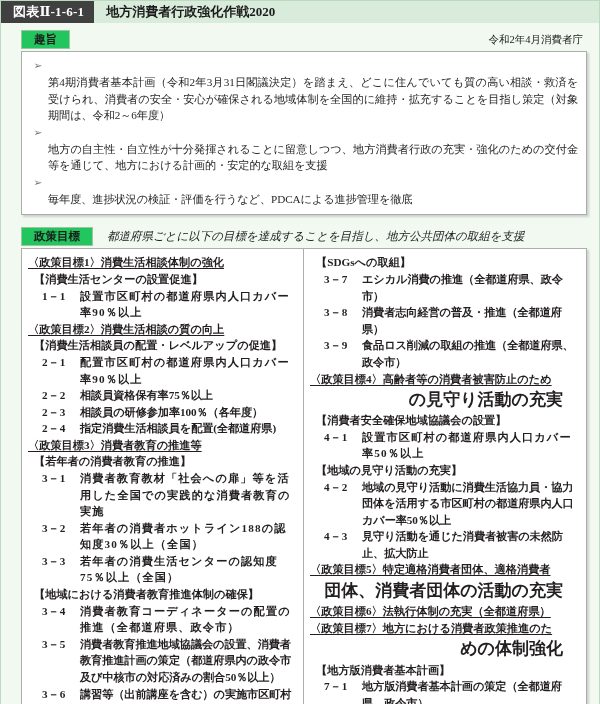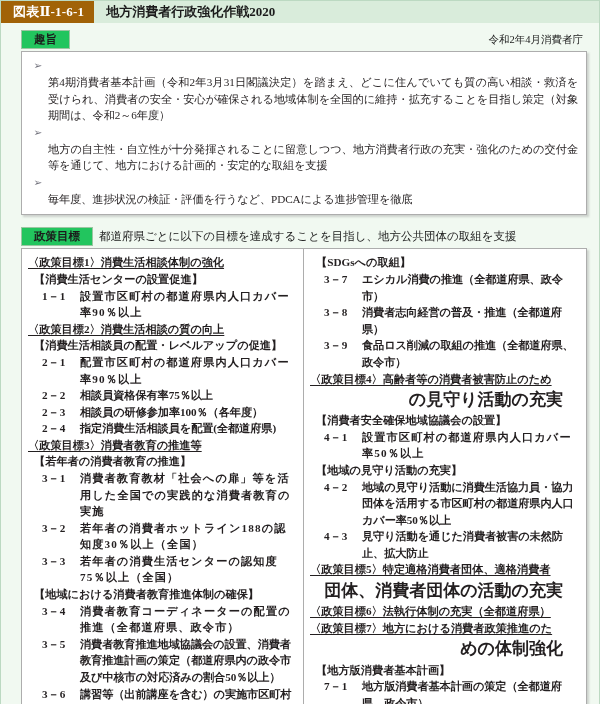--- a/index.html
+++ b/index.html
@@ -26,21 +26,21 @@
   }
 
   
   .titlebar {
     display: flex;
     align-items: stretch;
     height: 22px;
     background: #d9ecdb;
   }
   .title-badge {
-    background: #a16207;
+    background: #404040;
     color: #ffffff;
     font-weight: bold;
     font-size: 13px;
     line-height: 22px;
     padding: 0 10px 0 12px;
     white-space: nowrap;
     letter-spacing: 0.2px;
   }
   .title-text {
     flex: 1;
@@ -73,23 +73,24 @@
     border: 1px solid #9cc6a2;
     font-size: 11.5px;
     font-weight: bold;
     line-height: 17px;
     padding: 0 12px;
     color: #1b1b1b;
     white-space: nowrap;
   }
   .section-note {
     font-size: 11.5px;
-    padding-left: 6px;
+    padding-left: 14px;
     color: #1b1b1b;
     white-space: nowrap;
+    font-style: italic;
   }
   .section-date {
     margin-left: auto;
     font-size: 10.5px;
     color: #1b1b1b;
     white-space: nowrap;
     padding-right: 4px;
   }
 
   

